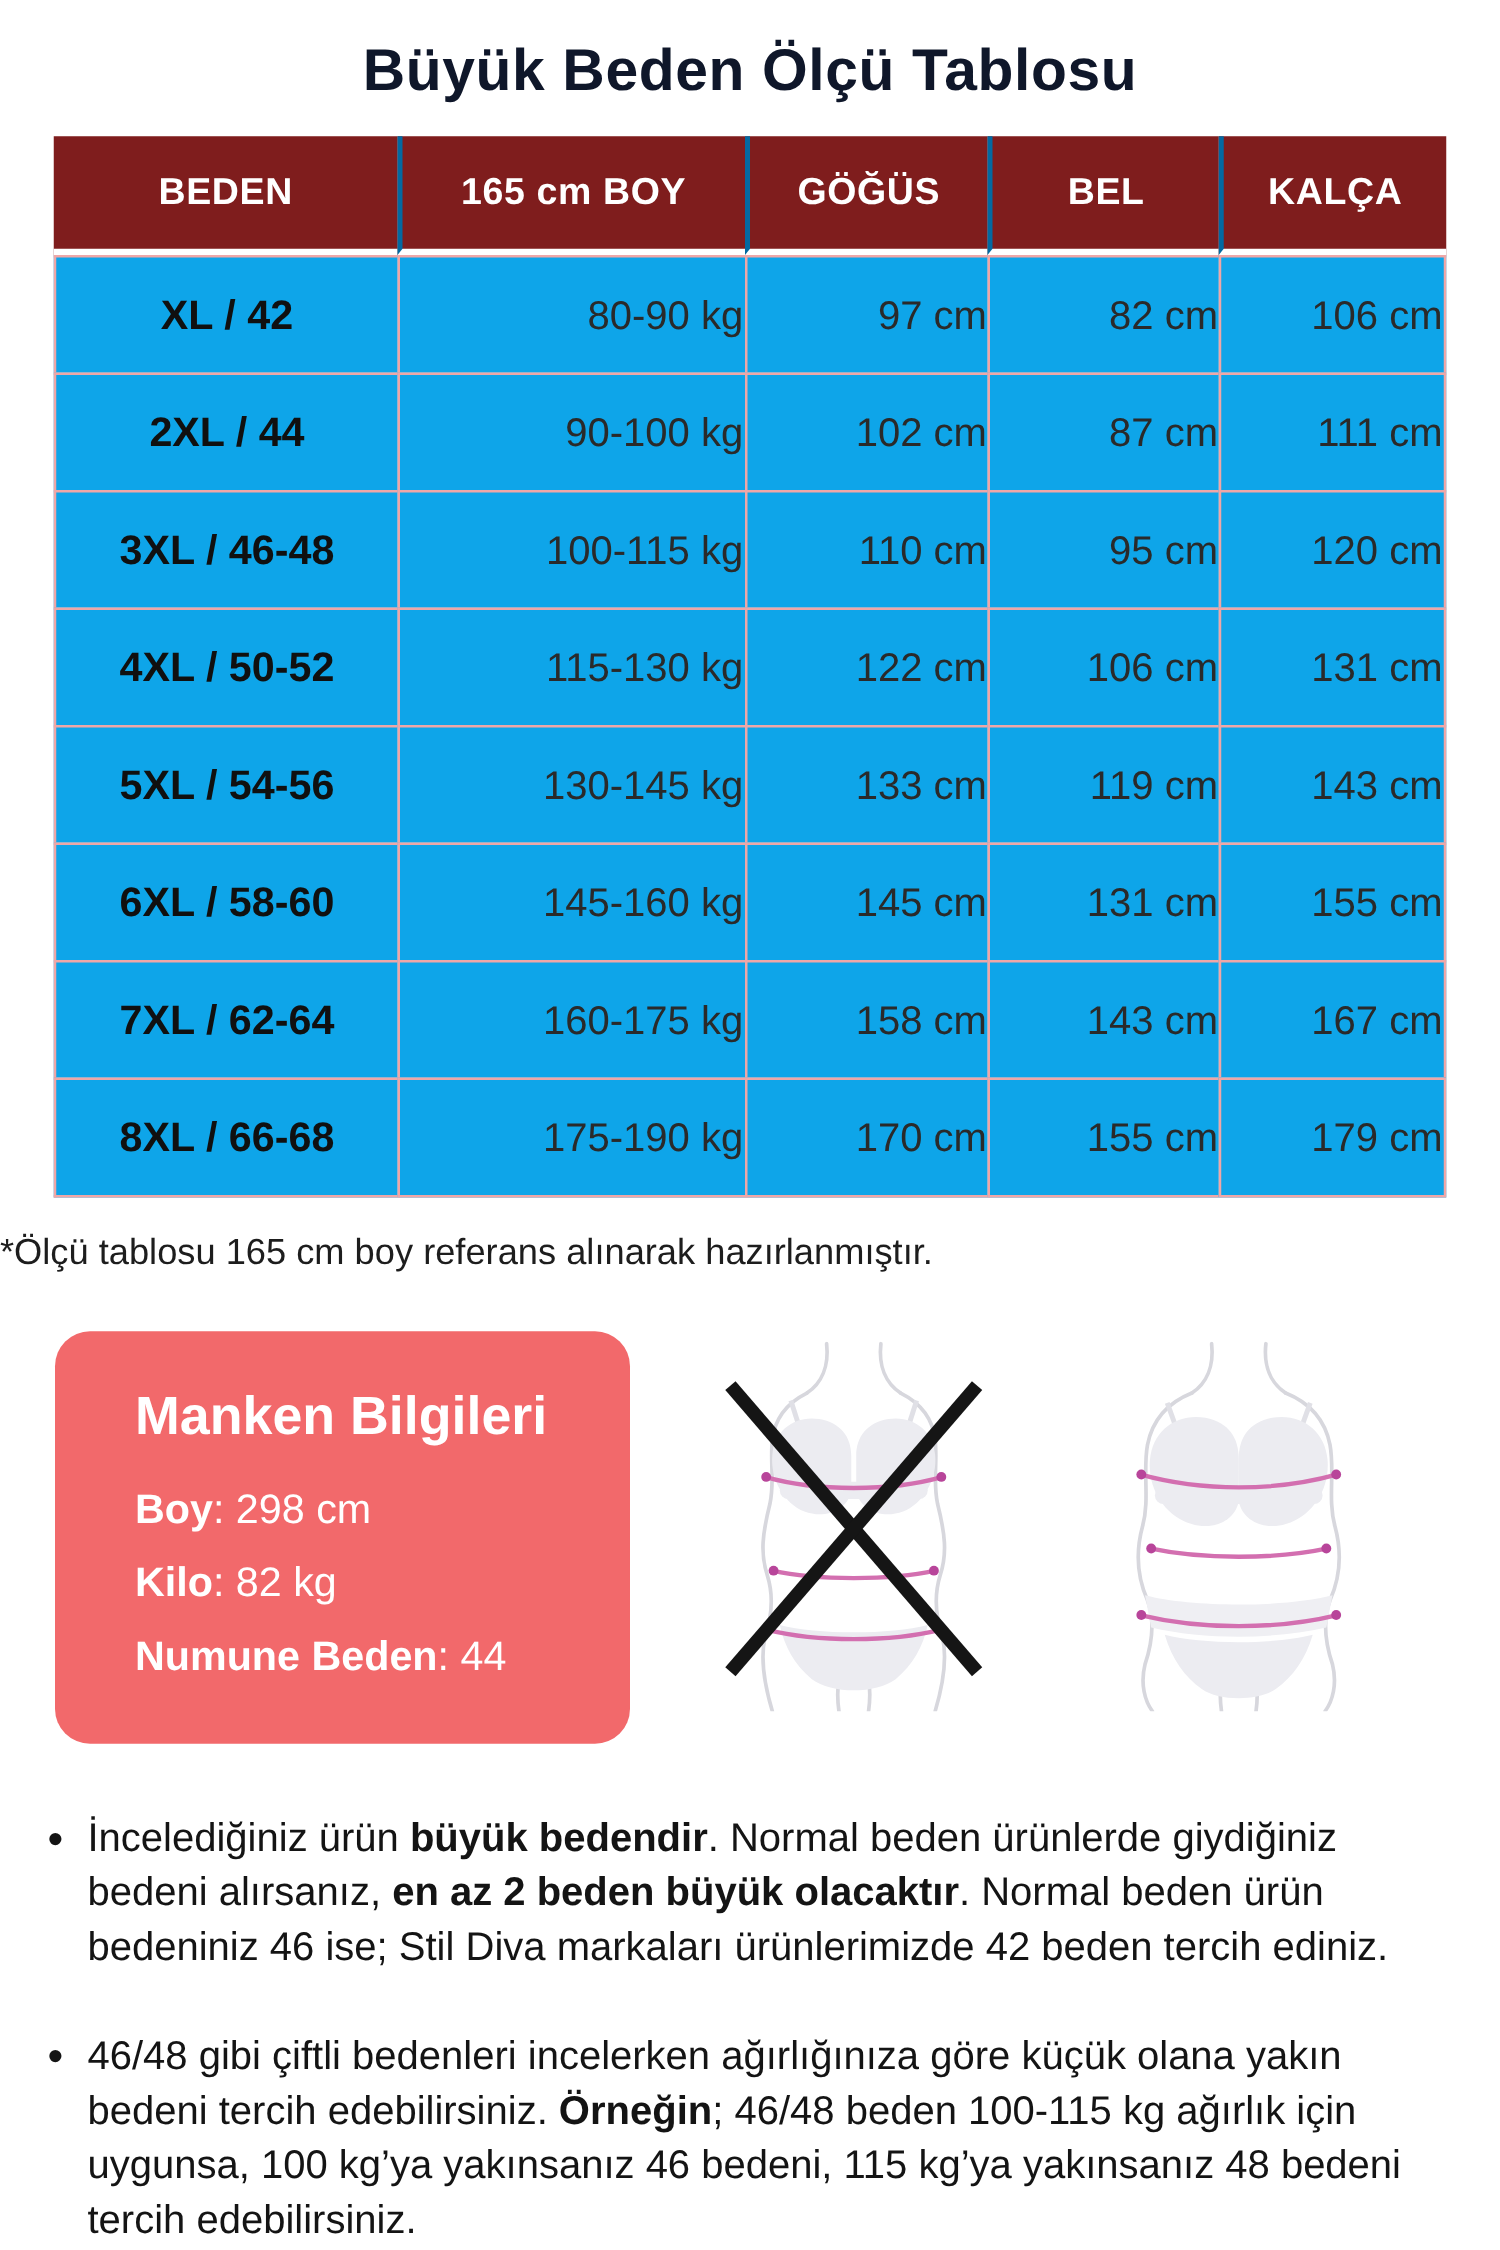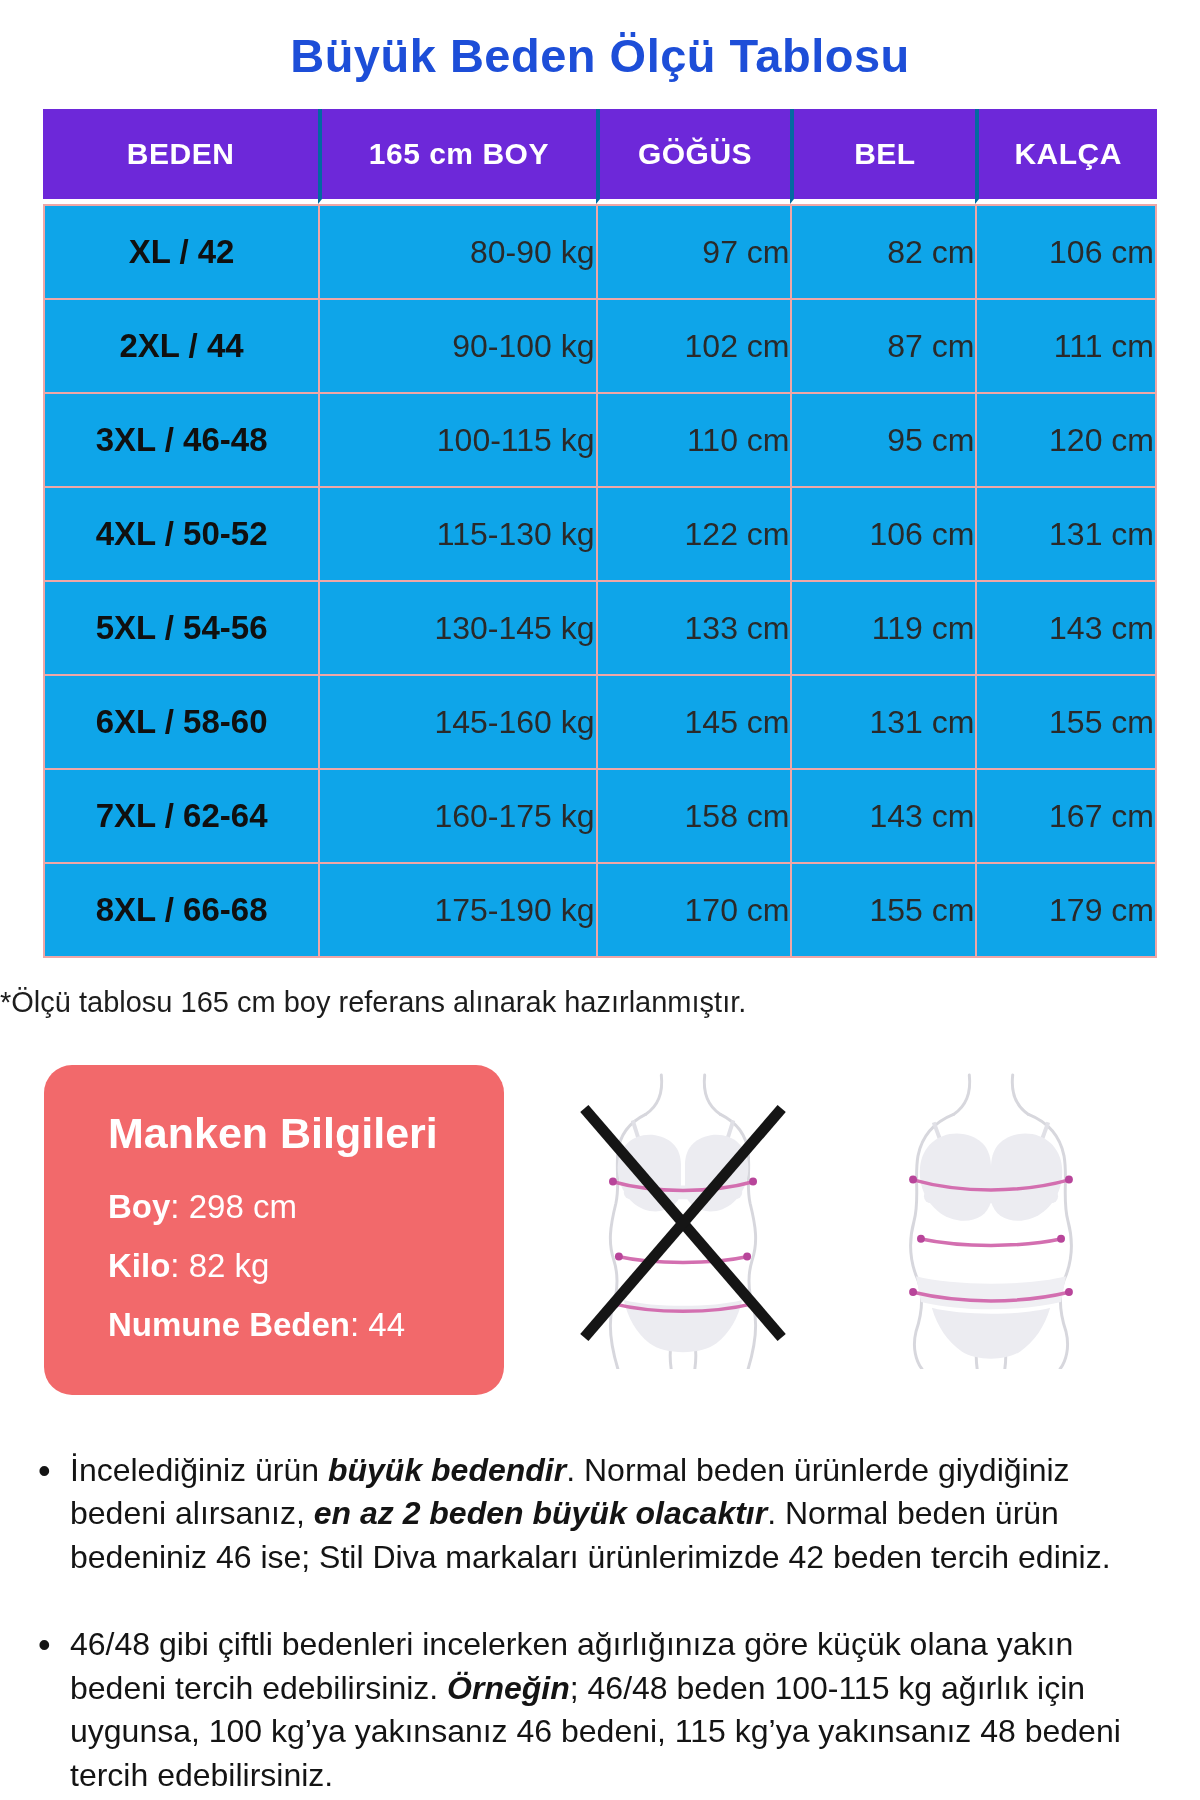--- a/index.html
+++ b/index.html
@@ -4,28 +4,28 @@
 <style>
   html,body { margin:0; padding:0; }
   body {
     width:1200px; height:1800px; background:#ffffff;
     font-family:"Liberation Sans", sans-serif; color:#1c1c1c;
     overflow:hidden; position:relative;
   }
   .page-title {
     margin:0; padding-top:28px; text-align:center;
     font-size:47px; font-weight:700; letter-spacing:0.5px;
-    color:#1d4ed8;
+    color:#0f172a;
   }
   table.size-table {
     width:1114px; margin:26px auto 0; border-collapse:separate; border-spacing:0;
     table-layout:fixed; text-align:center;
   }
   .size-table th {
-    background:#6d28d9; color:#ffffff; font-size:30px; font-weight:700;
+    background:#7f1d1d; color:#ffffff; font-size:30px; font-weight:700;
     height:88px; border-bottom:5px solid #ffffff; letter-spacing:0.5px;
   }
   .size-table th + th { border-left:4px solid #0369a1; }
   .size-table td {
     background:#0ea5e9; font-size:32px; color:#2a2a2a;
     height:90px; border-top:2px solid #efa7a7;
   }
   .size-table td + td { border-left:2px solid #efa7a7;text-align:right; }
   .size-table tbody td:first-child { border-left:2px solid #efa7a7; font-weight:700; color:#101010; font-size:33px; }
   .size-table tbody td:last-child  { border-right:2px solid #efa7a7; }
@@ -42,21 +42,21 @@
   .info-line { font-size:33px; margin-top:17px; line-height:1.28; }
   .info-line .lbl { font-weight:700; }
   .figures { flex:1; display:flex; justify-content:space-evenly; align-items:flex-start; padding-top:8px; }
   .figure svg { display:block; }
   ul.notes { list-style:none; margin:54px 30px 0 36px; padding:0; }
   .notes li {
     position:relative; padding-left:34px; margin-bottom:44px;
     font-size:32px; line-height:1.36; color:#141414;
   }
   .notes li::before { content:"\2022"; position:absolute; left:2px; top:-2px; font-size:36px; color:#141414; }
-  .notes b { font-weight:700;font-style:italic; }
+  .notes b { font-weight:700; }
 </style>
 </head>
 <body>
 
 <h1 class="page-title">Büyük Beden Ölçü Tablosu</h1>
 
 <table class="size-table">
   <colgroup>
     <col style="width:24.7%">
       <col style="width:24.9%">

